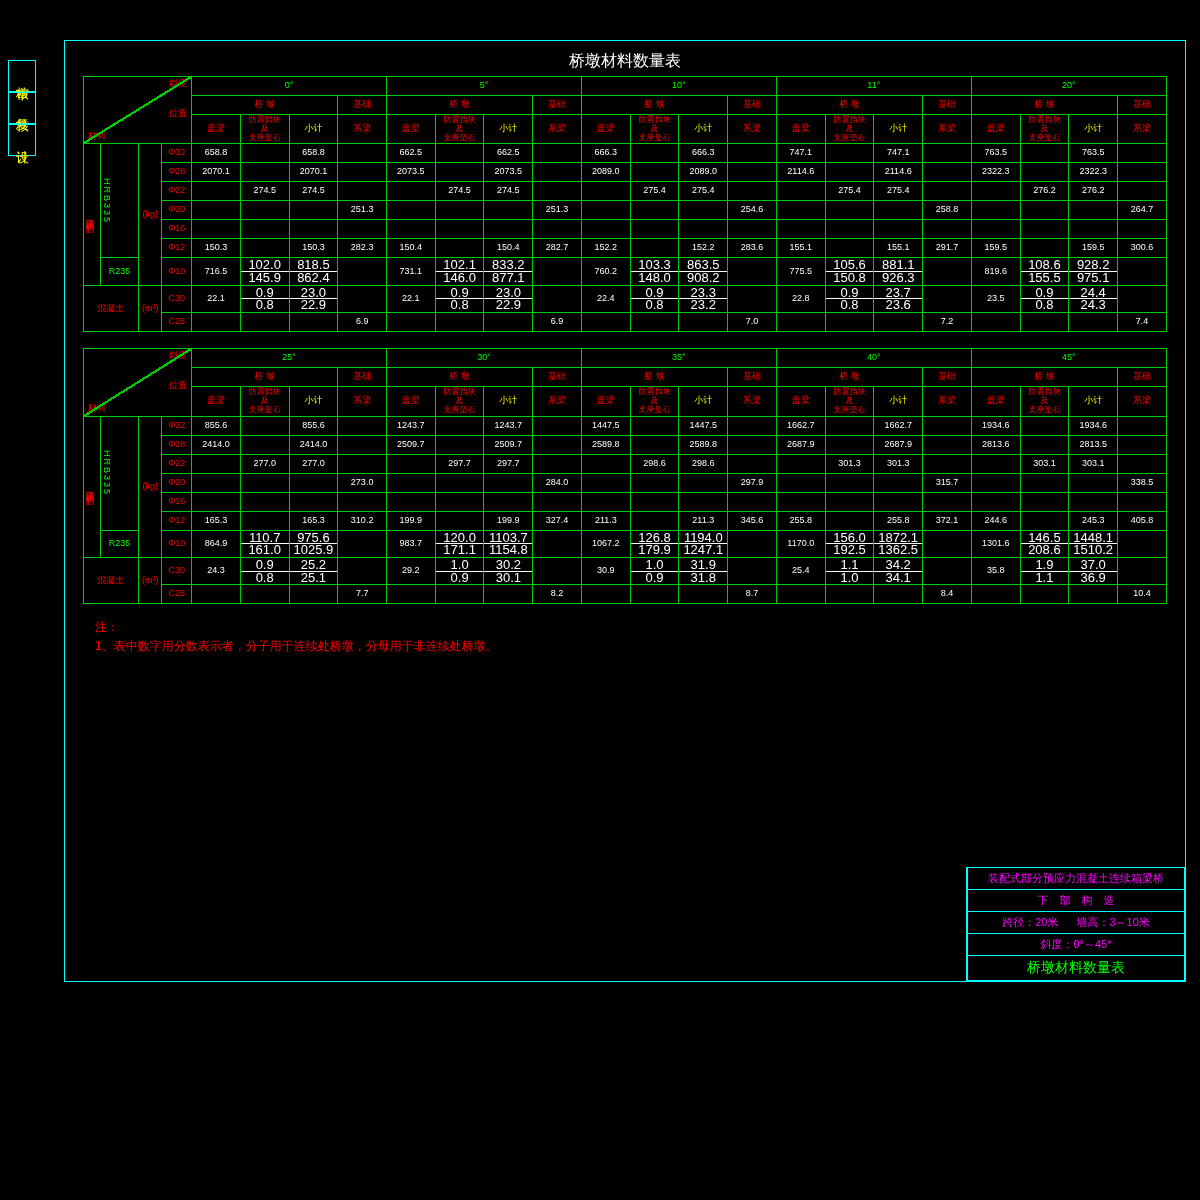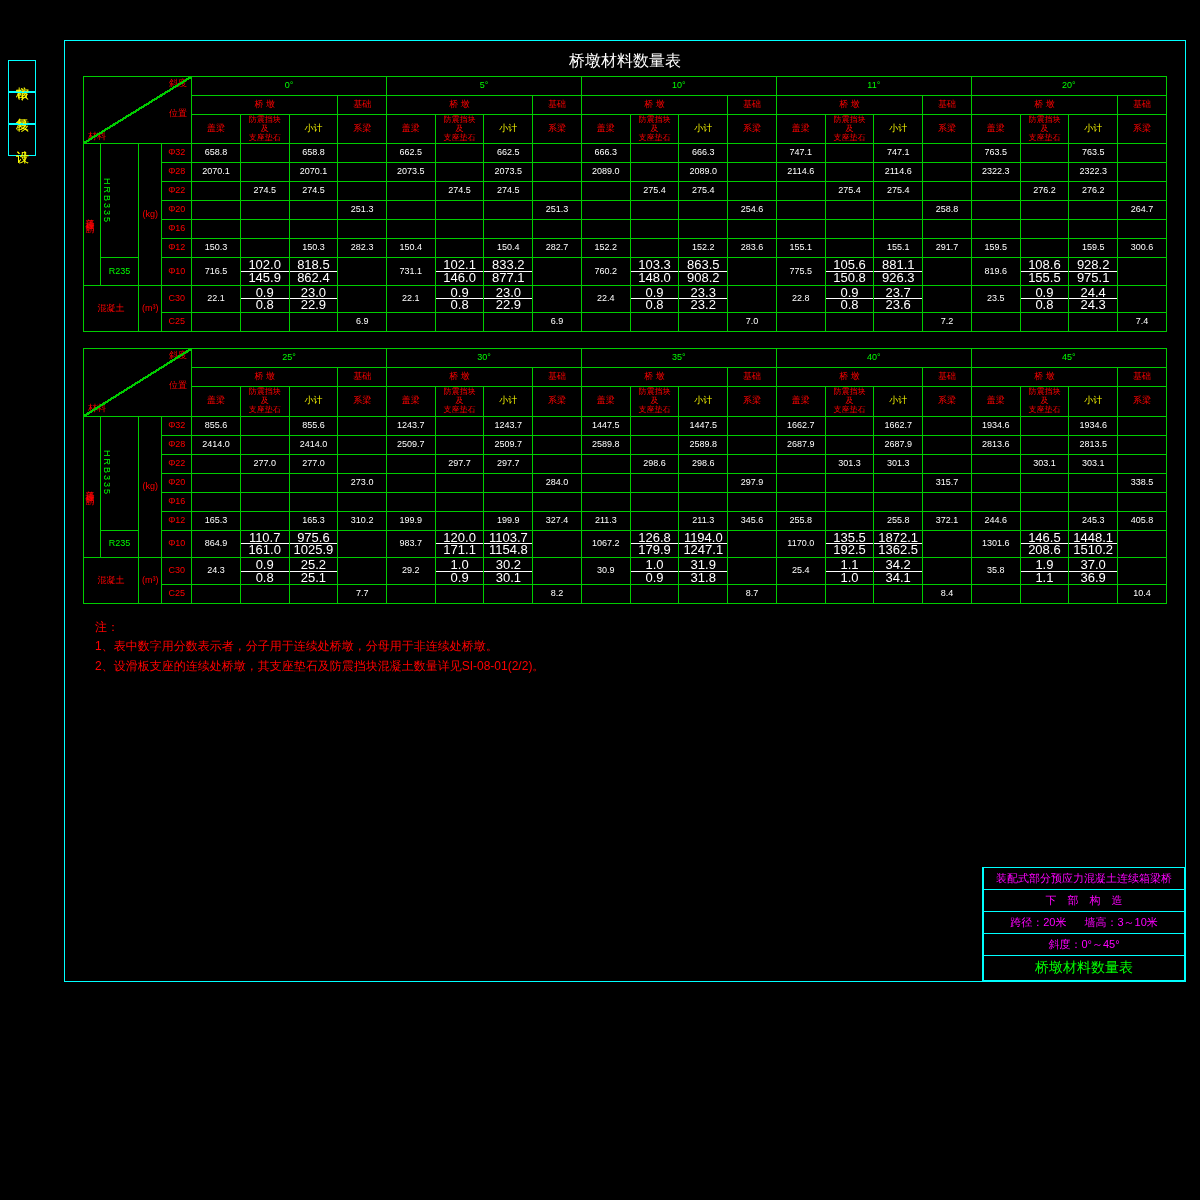--- a/index.html
+++ b/index.html
@@ -15,21 +15,21 @@
 .hdr-yel{color:#ff0}
 .vtxt{writing-mode:vertical-rl;letter-spacing:2px}
 .diag{position:relative}
 .diag::after{content:"";position:absolute;left:0;top:0;right:0;bottom:0;background:linear-gradient(to bottom right,transparent 49%,#0c0 49%,#0c0 51%,transparent 51%)}
 .frac{line-height:.9;font-size:13px}
 .frac .t{border-bottom:1px solid #fff;display:block}
 .notes{margin:14px 30px;color:#f00;font-size:12px;line-height:1.6}
 .notes .h{color:#f00}
 .titleblock{position:absolute;right:0;bottom:0;display:flex;border:1px solid cyan}
 .tb-col{border-left:1px solid cyan;display:flex;flex-direction:column}
-.tb-cell{border-top:1px solid cyan;font-size:11px;padding:3px 12px;text-align:center}
+.tb-cell{border-top:1px solid cyan;font-size:11px;padding:3px 20px;text-align:center}
 .tb-cell:first-child{border-top:none}
 .mag{color:#f0f}
 .grn{color:#0f0}
 .spacer{height:16px}
 </style>
 </head>
 <body>
 
 <div class="side-titles">
   <div class="side-box">审核</div>
@@ -620,21 +620,21 @@
             <td>1067.2</td>
             <td>
               <div class="frac"><span class="t">126.8</span><span>179.9</span></div>
             </td>
             <td>
               <div class="frac"><span class="t">1194.0</span><span>1247.1</span></div>
             </td>
             <td></td>
             <td>1170.0</td>
             <td>
-              <div class="frac"><span class="t">135.5</span><span>192.5</span></div>
+              <div class="frac"><span class="t">156.0</span><span>192.5</span></div>
             </td>
             <td>
               <div class="frac"><span class="t">1872.1</span><span>1362.5</span></div>
             </td>
             <td></td>
             <td>1301.6</td>
             <td>
               <div class="frac"><span class="t">146.5</span><span>208.6</span></div>
             </td>
             <td>
@@ -710,21 +710,20 @@
             <td></td>
             <td>10.4</td>
           </tr>
         </tbody>
       </table>
   </div>
 
   <div class="notes">
     <span class="h">注：</span><br>
     <span>1、表中数字用分数表示者，分子用于连续处桥墩，分母用于非连续处桥墩。</span><br>
-    <span>2、设滑板支座的连续处桥墩，其支座垫石及防震挡块混凝土数量详见SI-08-01(2/2)。</span>
   </div>
 
   <div class="titleblock">
     <div class="tb-col">
       <div class="tb-cell mag">装配式部分预应力混凝土连续箱梁桥</div>
       <div class="tb-cell mag">下　部　构　造</div>
       <div class="tb-cell" style="display:flex;gap:18px;justify-content:center">
         <span class="mag">跨径：20米</span>
         <span class="mag">墙高：3～10米</span>
       </div>

